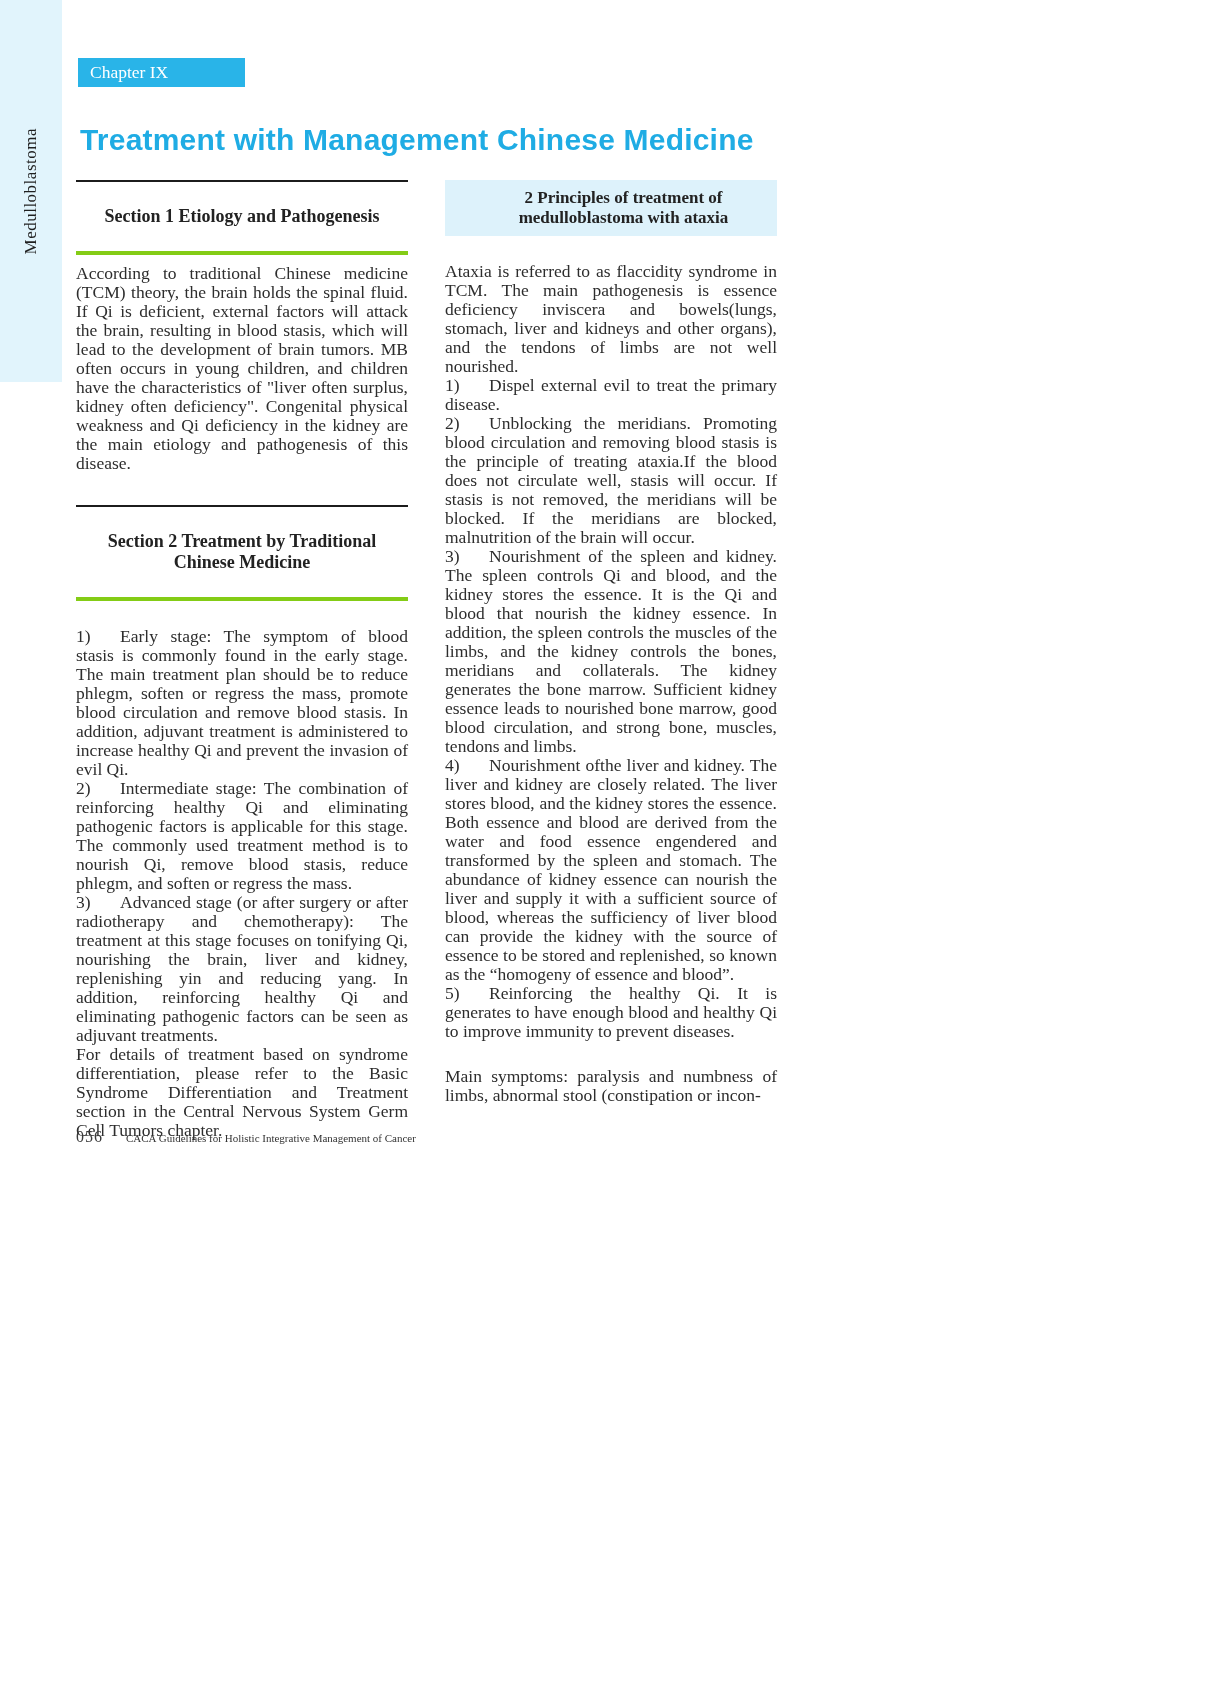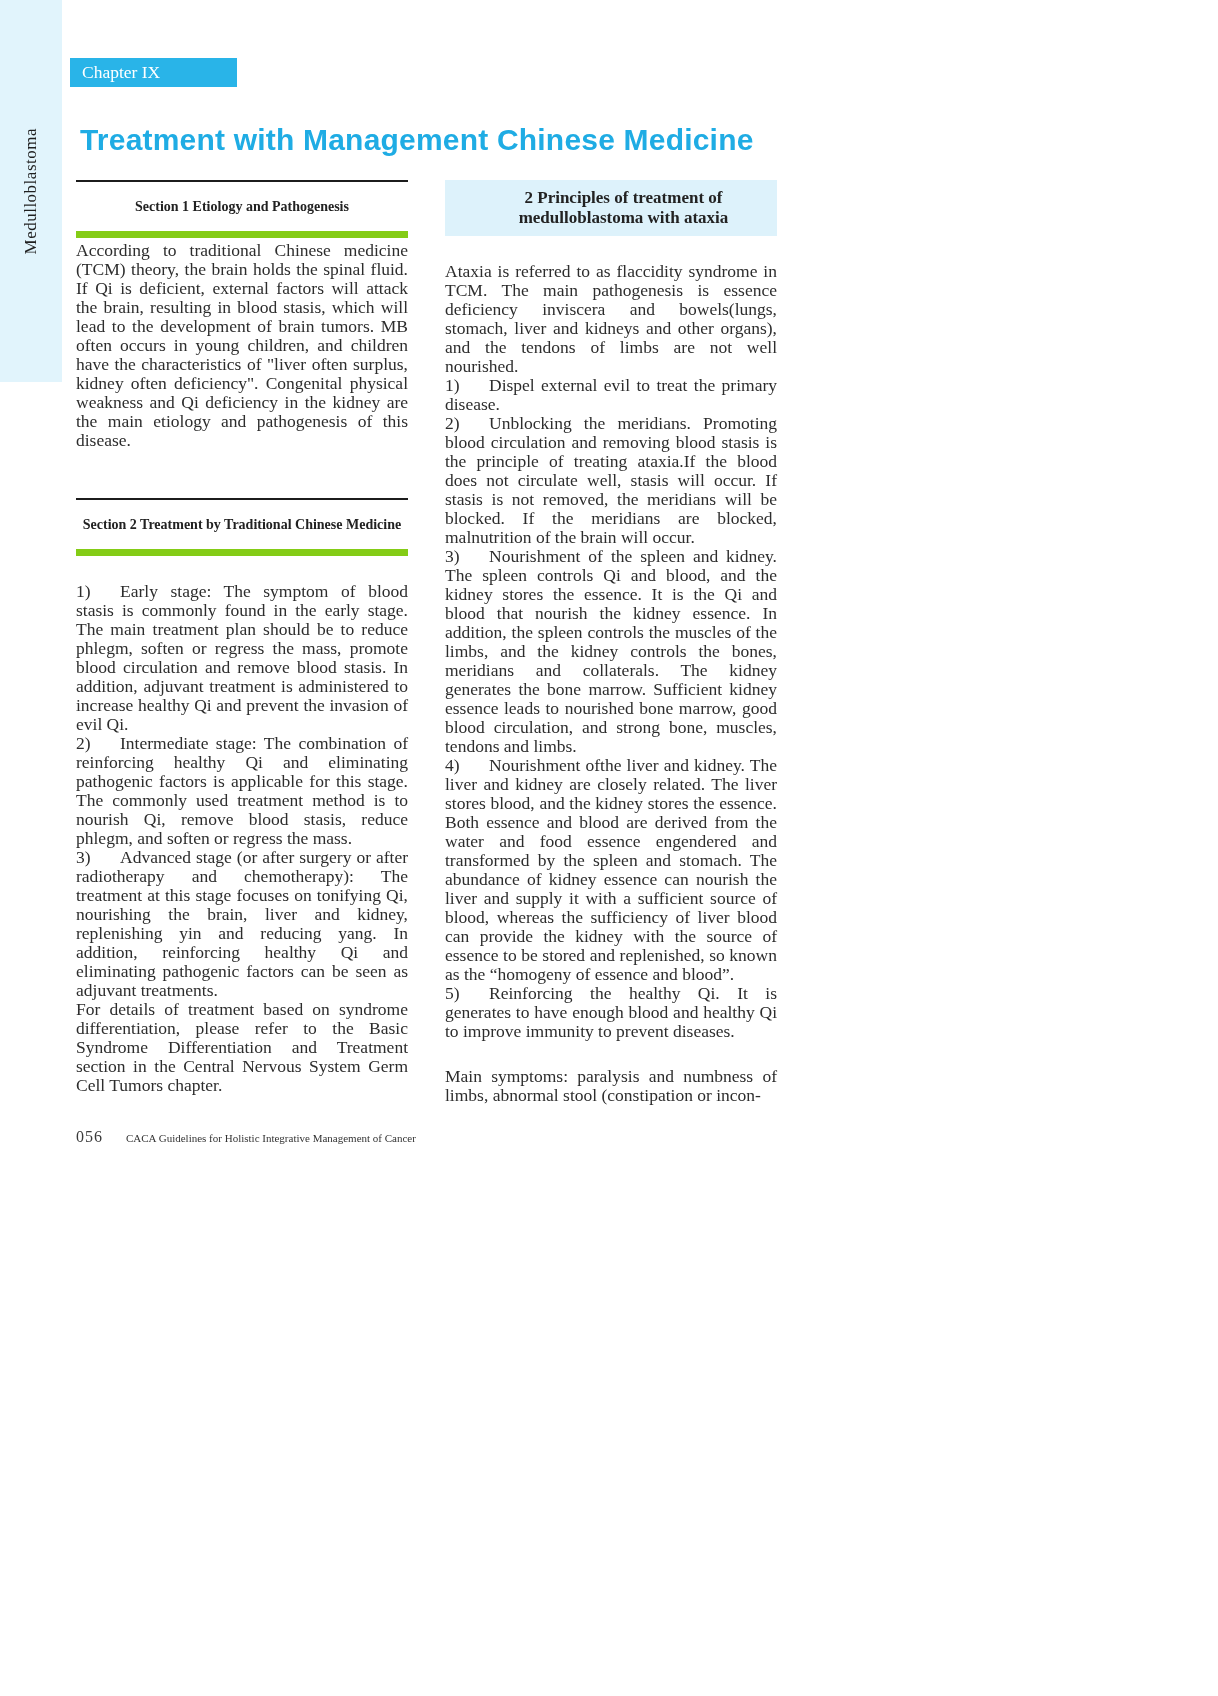--- a/index.html
+++ b/index.html
@@ -11,42 +11,42 @@
   .sidebar-bar{
     position:absolute;left:0;top:390;width:62px;height:382px;
     background:#e1f4fc;display:flex;align-items:center;justify-content:center;
   }
   .sidebar-bar span{
     writing-mode:vertical-rl;transform:rotate(180deg);
     font-size:17px;color:#1f1f1f;letter-spacing:.5px;
   }
   
   .chapter-badge{
-    position:absolute;left:70px;top:58px;width:167px;height:29px;
+    position:absolute;left:78px;top:58px;width:167px;height:29px;
     background:#29b4e8;color:#ffffff;font-size:17.5px;
     display:flex;align-items:center;padding-left:12px;box-sizing:border-box;
   }
   
   .page-title{
     position:absolute;left:80px;top:103px;width:720px;
     font-family:"Liberation Sans", sans-serif;font-weight:bold;
     font-size:30px;color:#1badе4;color:#1face4;letter-spacing:.2px;
   }
   
   .col{position:absolute;top:180px;width:332px;font-size:17.5px;line-height:19px;text-align:justify;}
   .col-left{left:76px;}
   .col-right{left:445px;}
   p{margin:0;}
   .section-head{
-    border-top:2px solid #1c1c1c;border-bottom:7px solid #84cc16;
-    text-align:center;font-weight:bold;font-size:14px;line-height:21px;
-    padding:14px 2px;color:#222;
+    border-top:2px solid #1c1c1c;border-bottom:4px solid #84cc16;
+    text-align:center;font-weight:bold;font-size:18px;line-height:21px;
+    padding:24px 2px;color:#222;
   }
-  .sh2{margin-top:48px;}
-  .bodytext{margin-top:3px;}
+  .sh2{margin-top:32px;}
+  .bodytext{margin-top:9px;}
   .box{
     background:#ddf2fb;text-align:center;font-weight:bold;font-size:17px;
     line-height:20px;padding:8px 10px;color:#222;box-sizing:border-box;
   }
   .box1{margin-top:26px;}
   .box2{margin-top:0;padding-left:35px;}
   .box3{margin-top:19px;}
   .after-box{margin-top:26px;}
   .li .marker{display:inline-block;min-width:44px;}
   

